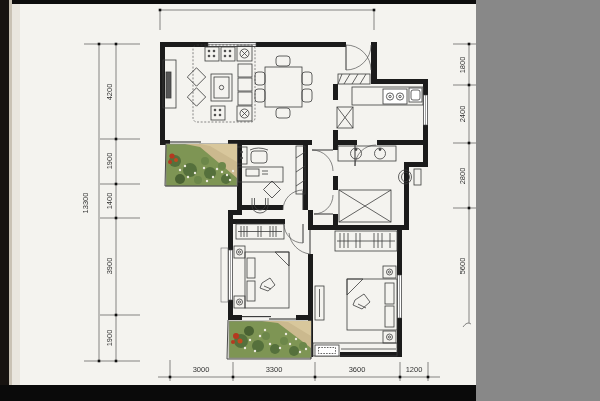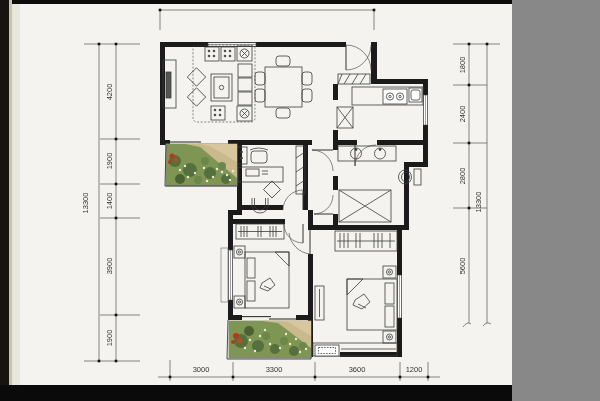--- a/index.html
+++ b/index.html
@@ -1,16 +1,16 @@
 <!DOCTYPE html>
 <html><head>
 <meta charset="utf-8">
 <style>
   html,body{margin:0;padding:0;background:#888;}
-  #stage{position:relative;width:512px;height:401px;background:#a16207;overflow:hidden;
+  #stage{position:relative;width:476px;height:401px;background:#a16207;overflow:hidden;
          font-family:"Liberation Sans", sans-serif;}
   svg{display:block}
   text.dim{font-family:"Liberation Sans", sans-serif;font-size:7.5px;fill:#333;}
   text.dimtotal{font-family:"Liberation Sans", sans-serif;font-size:7.5px;fill:#333;}
 </style>
 </head>
 <body>
 
 <div id="stage">
 <svg width="600" height="401" viewBox="0 0 600 401">

